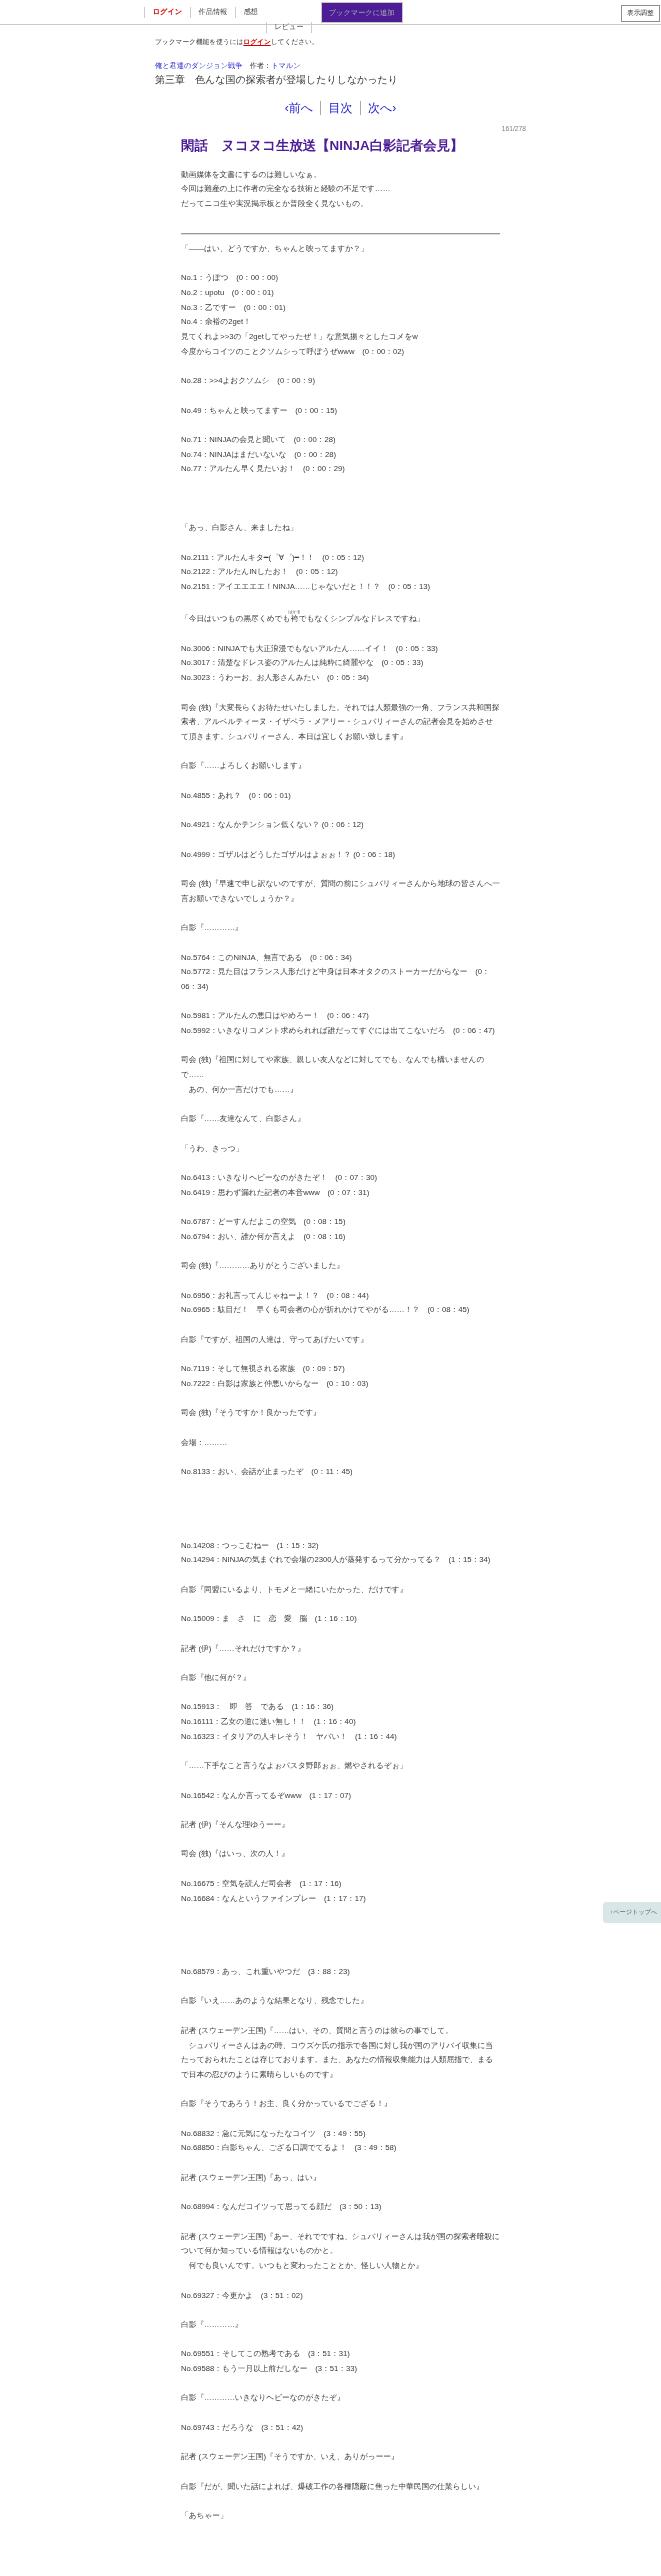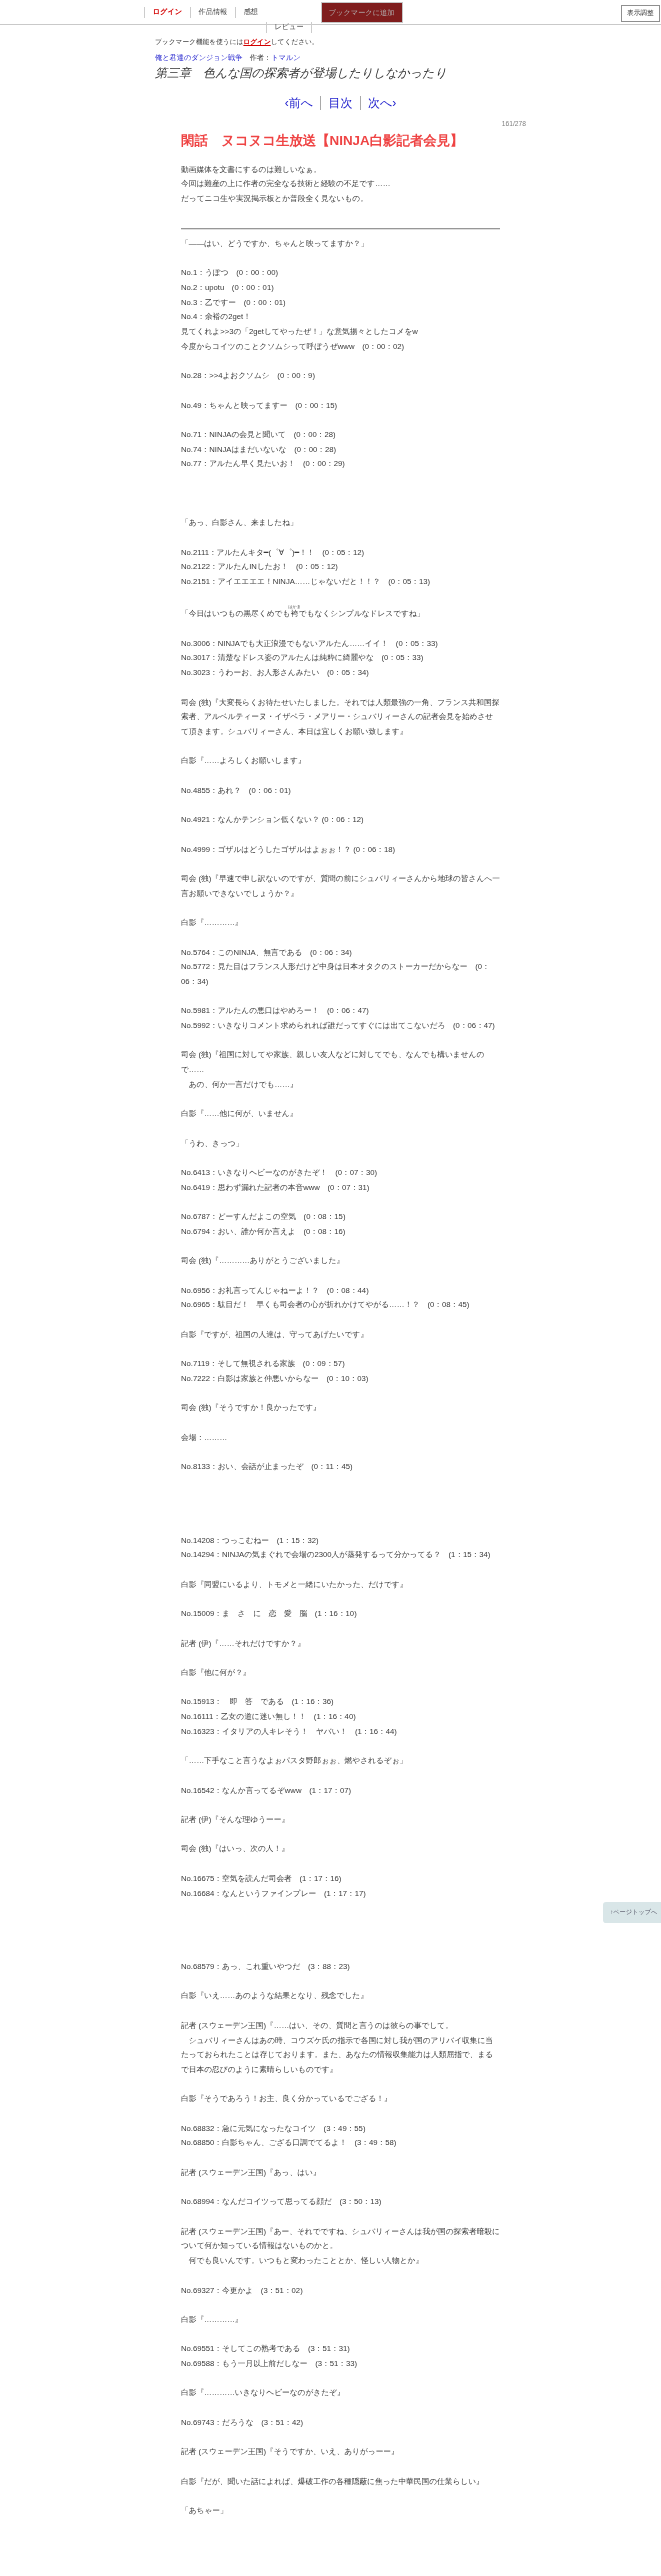--- a/index.html
+++ b/index.html
@@ -14,36 +14,36 @@
     background:#ffffff;color:#333;
     font-family:"Liberation Sans","DejaVu Sans",sans-serif;
   }
   
   .topbar{height:25px;border-bottom:0.5px solid #c9c9c9;position:relative;background:#fff;}
   .topnav{position:absolute;left:144px;top:0;height:25px;display:flex;align-items:center;}
   .nav{display:inline-block;padding:1px 7.7px;font-size:7.2px;color:#444;text-decoration:none;
        border-left:0.5px solid #ccc;line-height:8.8px;cursor:pointer;}
   .nav.last{border-right:0.5px solid #ccc;margin-top:30px;}
   .nav.login{color:var(--login_red);font-weight:bold;}
-  .btn-bookmark{margin-left:8.2px;border:0.5px solid #c6c6c6;background:#7f1d1d;color:#b3b3b3;
+  .btn-bookmark{margin-left:8.2px;border:0.5px solid #c6c6c6;background:#4c1d95;color:#b3b3b3;
        font-size:7.2px;padding:4.1px 7.2px;font-family:inherit;}
   .btn-display{position:absolute;right:2.1px;top:4.6px;border:0.5px solid #8f8f8f;background:#fff;
        color:#333;font-size:6.7px;padding:3.1px 5.2px;font-family:inherit;cursor:pointer;}
   
   .container{width:371px;margin-left:155px;}
   .notice{margin:13px 0 0;font-size:6.7px;color:#333;}
   .login-inline{color:var(--login_red);font-weight:bold;text-decoration:underline;cursor:pointer;}
-  .workline{margin:6px 0 0;font-size:7.2px;}
+  .workline{margin:14px 0 0;font-size:7.2px;}
   a.blue{color:var(--link_blue);text-decoration:none;cursor:pointer;}
-  .chapter{margin:1.5px 0 0;font-size:12px;color:#333;font-style:italic;}
+  .chapter{margin:1.5px 0 0;font-size:10px;color:#333;}
   .pager{margin-top:13.4px;text-align:center;font-size:12px;}
   .pg{color:var(--link_blue);text-decoration:none;padding:0 7.2px;cursor:pointer;}
   .pg.mid{border-left:0.5px solid #a9a9a9;}
   .page-no{margin-top:7.7px;text-align:right;font-size:6.7px;color:#808080;}
-  .subtitle{margin:5.2px 26px 0;font-size:13.4px;font-weight:bold;color:#ef4444;line-height:1.3;}
+  .subtitle{margin:5.2px 26px 0;font-size:13.4px;font-weight:bold;color:#4c1d95;line-height:1.3;}
   
   .novel-body{margin:13.4px 26px 0;font-size:7.7px;line-height:14.7px;color:#383838;}
   .nline{min-height:14.7px;}
   ruby rt{font-size:4.1px;color:#383838;}
   .novel-hr{border:0;border-top:0.5px solid #979797;border-bottom:0.5px solid #dedede;
        height:0.5px;margin:6.7px 0;background:none;}
   
   .pagetop{position:absolute;top:1902px;right:0;background:var(--pagetop_bg);color:#556;
        font-size:6.2px;padding:6.2px 4.6px 6.2px 6.7px;border-radius:3.1px 0 0 3.1px;
        text-decoration:none;cursor:pointer;}
@@ -129,21 +129,21 @@
       <div class="nline"><br></div>
       <div class="nline">No.5764：このNINJA、無言である　(0：06：34)</div>
       <div class="nline">No.5772：見た目はフランス人形だけど中身は日本オタクのストーカーだからなー　(0：06：34)</div>
       <div class="nline"><br></div>
       <div class="nline">No.5981：アルたんの悪口はやめろー！　(0：06：47)</div>
       <div class="nline">No.5992：いきなりコメント求められれば誰だってすぐには出てこないだろ　(0：06：47)</div>
       <div class="nline"><br></div>
       <div class="nline">司会 (独)『祖国に対してや家族、親しい友人などに対してでも、なんでも構いませんので……</div>
       <div class="nline">　あの、何か一言だけでも……』</div>
       <div class="nline"><br></div>
-      <div class="nline">白影『……他に何が、いません』</div>
+      <div class="nline">白影『……友達なんて、白影さん』</div>
       <div class="nline"><br></div>
       <div class="nline">「うわ、きっつ」</div>
       <div class="nline"><br></div>
       <div class="nline">No.6413：いきなりヘビーなのがきたぞ！　(0：07：30)</div>
       <div class="nline">No.6419：思わず漏れた記者の本音www　(0：07：31)</div>
       <div class="nline"><br></div>
       <div class="nline">No.6787：どーすんだよこの空気　(0：08：15)</div>
       <div class="nline">No.6794：おい、誰か何か言えよ　(0：08：16)</div>
       <div class="nline"><br></div>
       <div class="nline">司会 (独)『…………ありがとうございました』</div>

